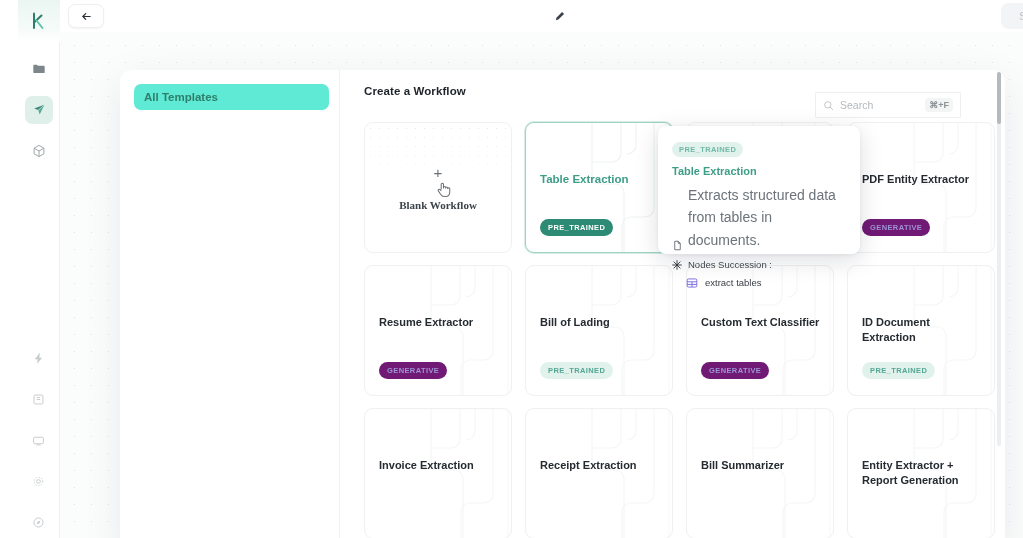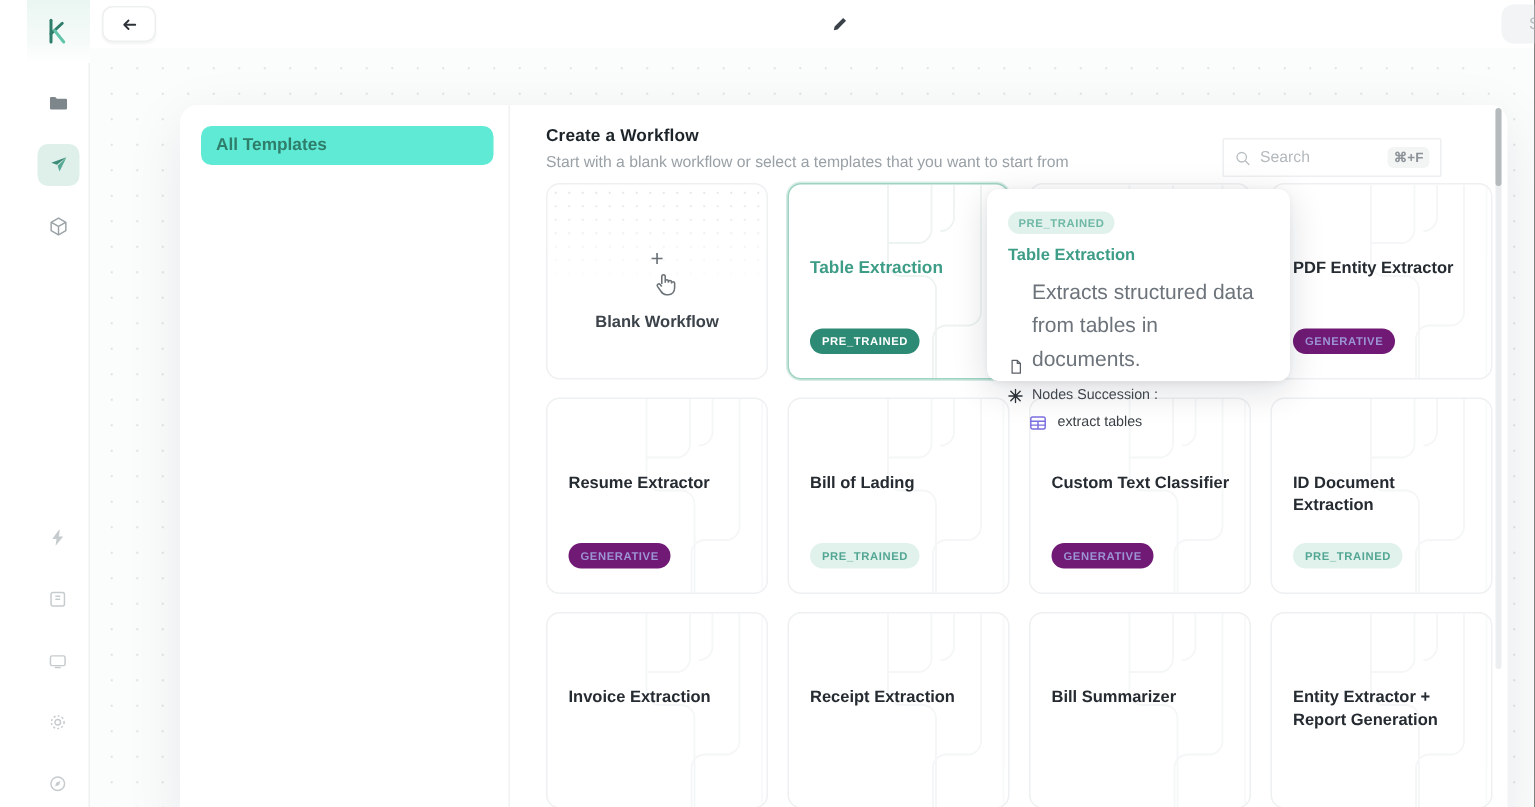--- a/index.html
+++ b/index.html
@@ -165,22 +165,22 @@
     background-image: radial-gradient(#e1e5e6 0.8px, transparent 0.8px);
     background-size: 9px 9px;
     -webkit-mask-image: linear-gradient(180deg, #000 0%, transparent 100%);
     mask-image: linear-gradient(180deg, #000 0%, transparent 100%);
   }
   .card.blank .plus {
     position: absolute; left: 0; right: 0; top: 42px;
     text-align: center; font-size: 15px; color: #6a7277; line-height: 1;
   }
   .card.blank .blabel {
-    position: absolute; left: 0; right: 0; top: 86px;
-    text-align: center; font-size: 11px; font-weight: bold; color: #3c434a;
+    position: absolute; left: 0; right: 0; top: 76px;
+    text-align: center; font-size: 11px; font-weight: bold; color: #3c434a; font-family: Liberation Serif, serif;
   }
   .card.selected { border: 1px solid #9fd3c4; box-shadow: 0 0 0 1px #d7ece5; }
   .card.selected .cname { color: #3e9d87; font-size: 11.5px; }
   .card.selected .badge.pre { background: #2d8a74; color: #ffffff; }
 
   
   #cursor {
     position: absolute; left: 436px; top: 181px;
     width: 16px; height: 18px; z-index: 60; pointer-events: none;
   }
@@ -316,21 +316,20 @@
     <div id="modal-left">
       <div class="cat-item active">
         <span>All Templates</span>
       </div>
     </div>
 
     <div id="modal-right">
 
       <div id="headRow">
         <div id="title">Create a Workflow</div>
-        <div id="subtitle">Start with a blank workflow or select a templates that you want to start from</div>
 
         <div id="searchBox">
           <span class="si">
             <svg width="11" height="11" viewBox="0 0 16 16" fill="none">
               <circle cx="7" cy="7" r="4.6" stroke="#b9bfc3" stroke-width="1.3"></circle>
               <path d="M10.4 10.4L14 14" stroke="#b9bfc3" stroke-width="1.3" stroke-linecap="round"></path>
             </svg>
           </span>
           <span id="searchPh">Search</span>
           <span id="kbd">⌘+F</span>

